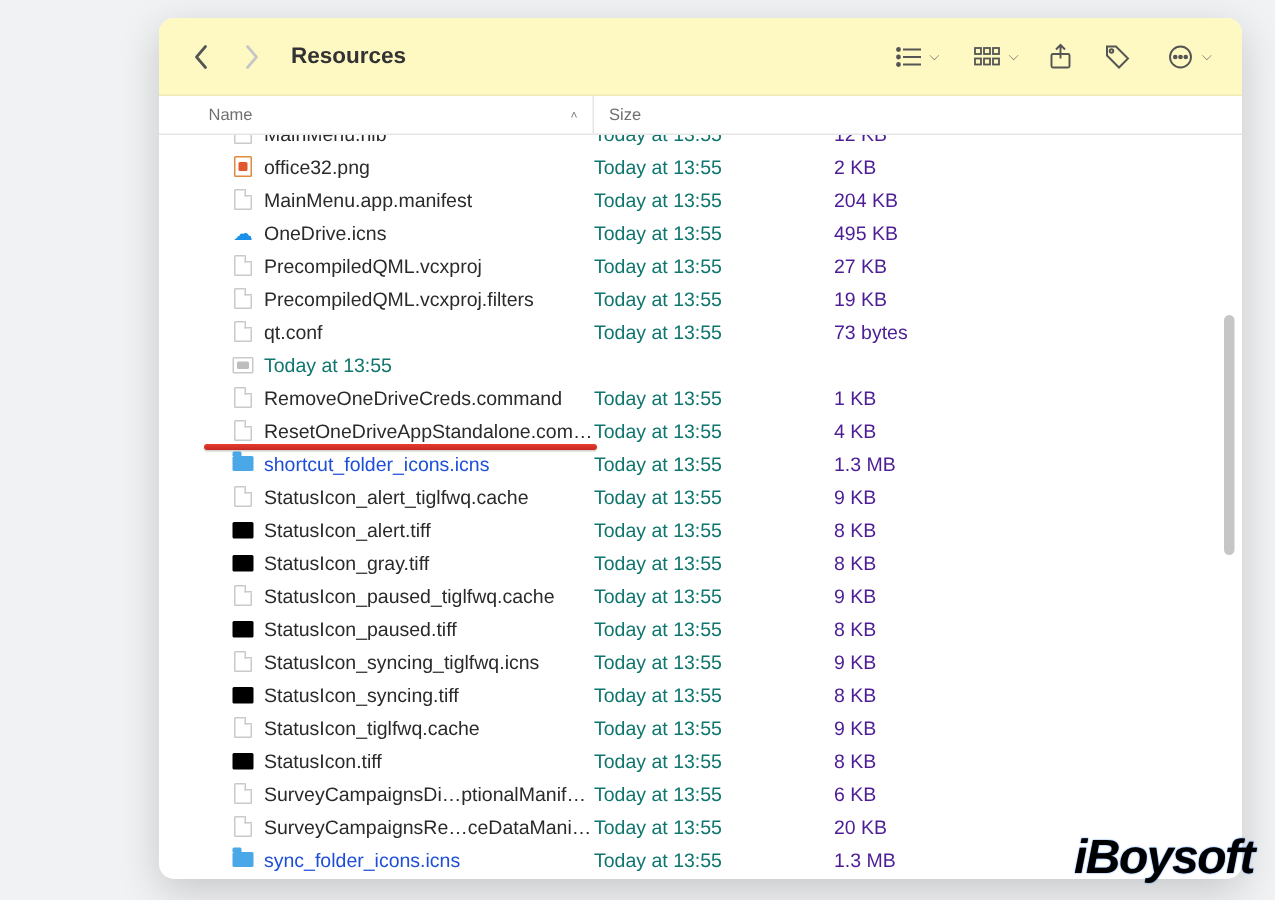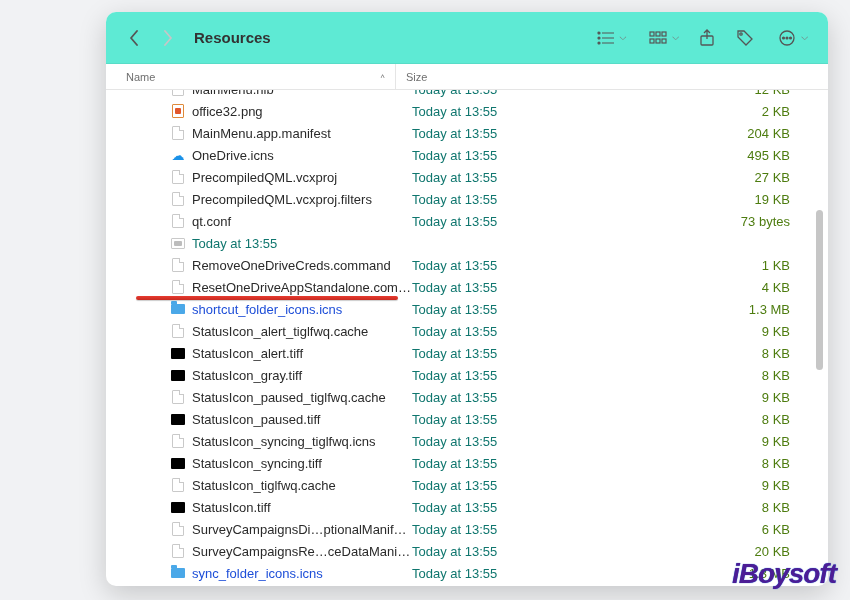--- a/index.html
+++ b/index.html
@@ -24,21 +24,21 @@
     display: flex;
     flex-direction: column;
   }
   .toolbar {
     height: 52px;
     display: flex;
     align-items: center;
     padding: 0 16px;
     gap: 10px;
     border-bottom: 1px solid rgba(0,0,0,0.06);
-    background: #5eead4;
+    background: #fef9c3;
   }
   .nav-arrow {
     width: 24px; height: 24px;
     display: flex; align-items: center; justify-content: center;
     color: #555;
     font-size: 18px;
     cursor: pointer;
   }
   .nav-arrow.disabled { color: #c6c6c6; }
   .title {
@@ -68,53 +68,53 @@
     border-bottom: 1px solid #e5e5e5;
     font-size: 11px;
     color: #6f6f6f;
     user-select: none;
   }
   .col {
     display: flex; align-items: center;
     padding: 0 10px;
     border-right: 1px solid #e5e5e5;
   }
-  .col-name { width: 290px; padding-left: 20px; justify-content: center; }
+  .col-name { width: 290px; padding-left: 33px; justify-content: center; }
   .col-date { width: 160px; }
   .col-size { flex: 1; border-right: none; }
   .sort-caret { margin-left: auto; font-size: 8px; color: #777; }
   .file-list {
     flex: 1;
     overflow-y: auto;
     font-size: 13px;
     color: #2a2a2a;
     position: relative;
   }
   .row {
     height: 22px;
     display: flex;
     align-items: center;
-    padding-left: 64px;
+    padding-left: 48px;
     cursor: default;
   }
   .row .icon {
     width: 16px; height: 16px;
     margin-right: 6px;
     flex-shrink: 0;
     display: flex; align-items: center; justify-content: center;
     font-size: 12px;
   }
   .row .fname {
     width: 220px;
     white-space: nowrap;
     overflow: hidden;
     text-overflow: ellipsis;
   }
   .row .fdate { width: 160px; color: #0f766e; }
-  .row .fsize { flex: 1; text-align: right; padding-right: 38px; color: #4d7c0f; }
+  .row .fsize { flex: 1; padding-right: 38px; color: #4c1d95; }
   .row.highlight .fname { color: #1d4ed8; }
   .underline-red {
     position: absolute;
     height: 4px;
     background: linear-gradient(to bottom, #e83b30, #c72a20);
     border-radius: 2px;
     box-shadow: 0 1px 1px rgba(0,0,0,0.2);
   }
   
   .fi-generic {
@@ -195,22 +195,22 @@
     background: #c6c6c6;
     border-radius: 4px;
   }
   .watermark {
     position: absolute;
     right: 14px;
     bottom: 10px;
     font-family: Arial, sans-serif;
     font-weight: 900;
     font-style: italic;
-    font-size: 28px;
-    color: #4c1d95;
+    font-size: 32px;
+    color: #000000;
     letter-spacing: -1px;
     text-shadow: 0 0 1px #0a5bd3;
     pointer-events: none;
   }
 </style>
 </head>
 <body>
 
 <div class="window">
 

